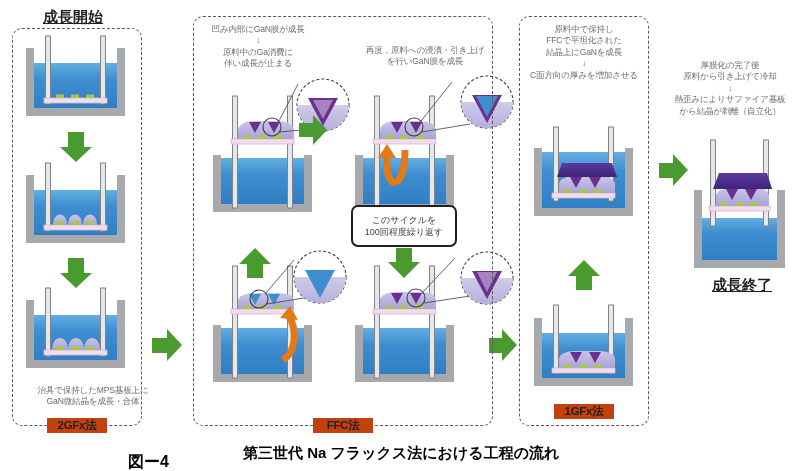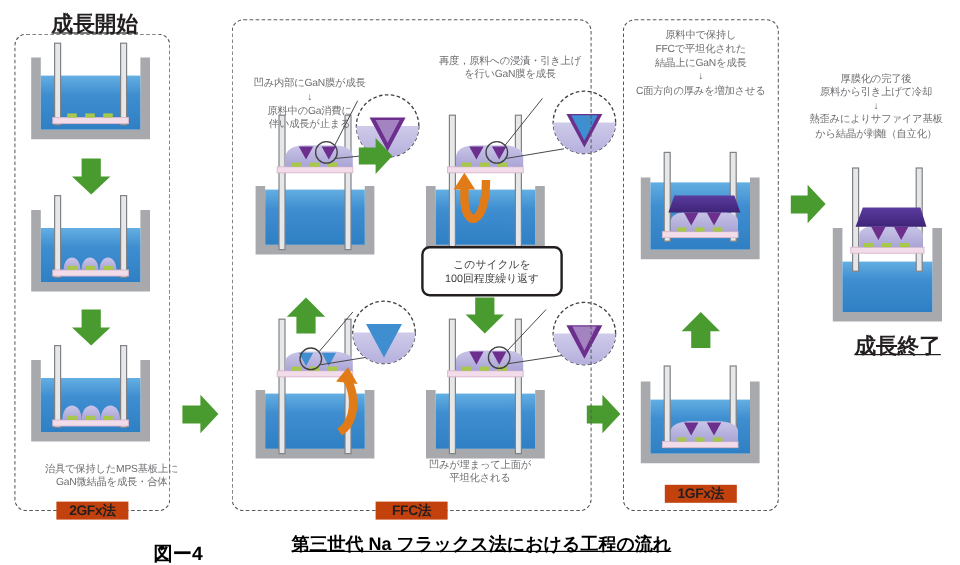--- a/index.html
+++ b/index.html
@@ -30,21 +30,21 @@
     letter-spacing: -0.3px;
     color: #231f20;
     background: #c2410c;
     padding: 0 5px;
     white-space: nowrap;
     text-align: center;
   }
   .stage-head {
     position: absolute;
     font-weight: bold;
-    font-size: 18px;
+    font-size: 15px;
     color: #231f20;
     text-decoration: underline;
     white-space: nowrap;
   }
 
   
   .cap {
     position: absolute;
     font-size: 8.6px;
     line-height: 1.33;
@@ -363,45 +363,43 @@
 
   <div class="panel" style="left:519px; top:16px; width:130px; height:410px;"></div>
   <div class="panel-title" style="left:554px; top:404px; width:60px;">1GFx法</div>
 
   <div class="stage-head" style="left:43px; top:8px;">成長開始</div>
   <div class="stage-head" style="left:712px; top:276px;">成長終了</div>
 
   <div class="cap" style="left:28px; top:385px; width:130px;">治具で保持したMPS基板上に
 GaN微結晶を成長・合体</div>
 
-  <div class="cap" style="left:196px; top:24px; width:124px;margin-top:40px;">凹み内部にGaN膜が成長
+  <div class="cap" style="left:196px; top:24px; width:124px;">凹み内部にGaN膜が成長
 ↓
 原料中のGa消費に
 伴い成長が止まる</div>
 
   <div class="cap" style="left:349px; top:45px; width:152px;">再度，原料への浸漬・引き上げ
 を行いGaN膜を成長</div>
 
 
-  <div class="cap" style="left:340px; top:382px; width:120px;">凹みが埋まって上面が
-平坦化される</div>
 
   <div class="cap" style="left:519px; top:24px; width:130px;">原料中で保持し
 FFCで平坦化された
 結晶上にGaNを成長
 ↓
 C面方向の厚みを増加させる</div>
 
   <div class="cap" style="left:660px; top:60px; width:140px;">厚膜化の完了後
 原料から引き上げて冷却
 ↓
 熱歪みによりサファイア基板
 から結晶が剥離（自立化）</div>
 
-  <div class="cyclebox" style="left:351px; top:205px; width:118px; height:42px;">
+  <div class="cyclebox" style="left:351px; top:205px; width:106px; height:42px;">
     <span>このサイクルを</span>
     <span>100回程度繰り返す</span>
   </div>
 
   <div class="figno" style="left:128px; top:452px;">図ー4</div>
-  <div class="figcap" style="left:243px; top:444px;text-decoration:underline;">第三世代 Na フラックス法における工程の流れ</div>
+  <div class="figcap" style="left:243px; top:444px;">第三世代 Na フラックス法における工程の流れ</div>
 
 </div>
 
 </body></html>

